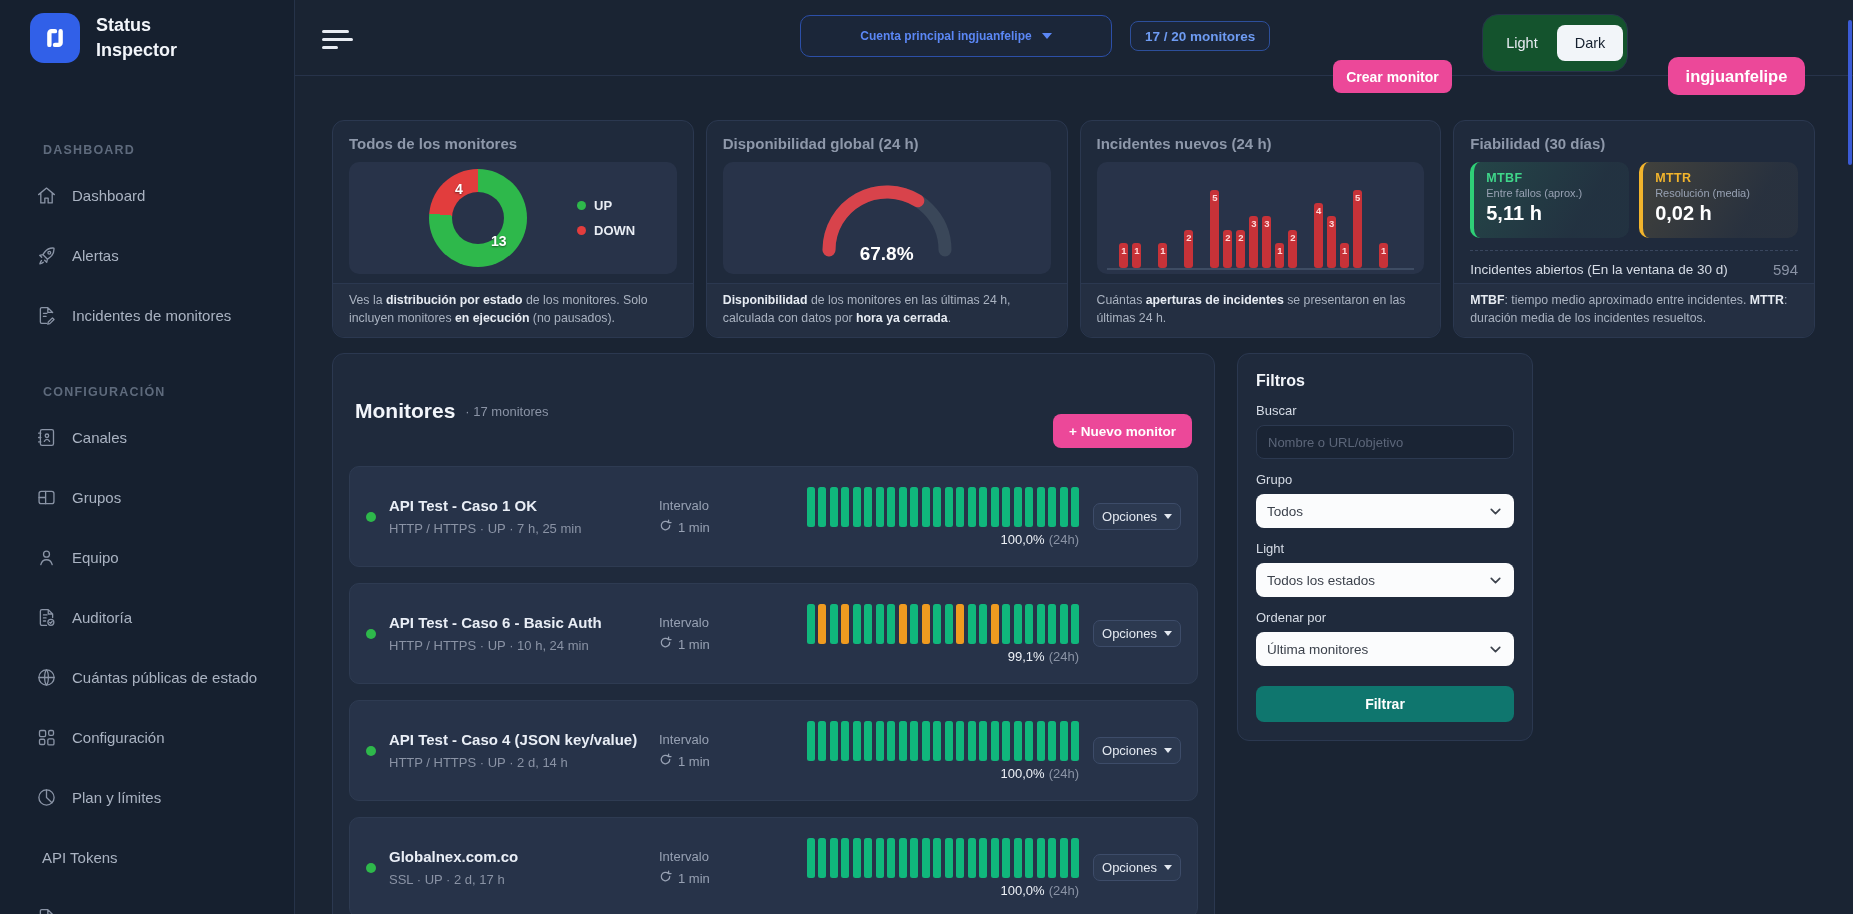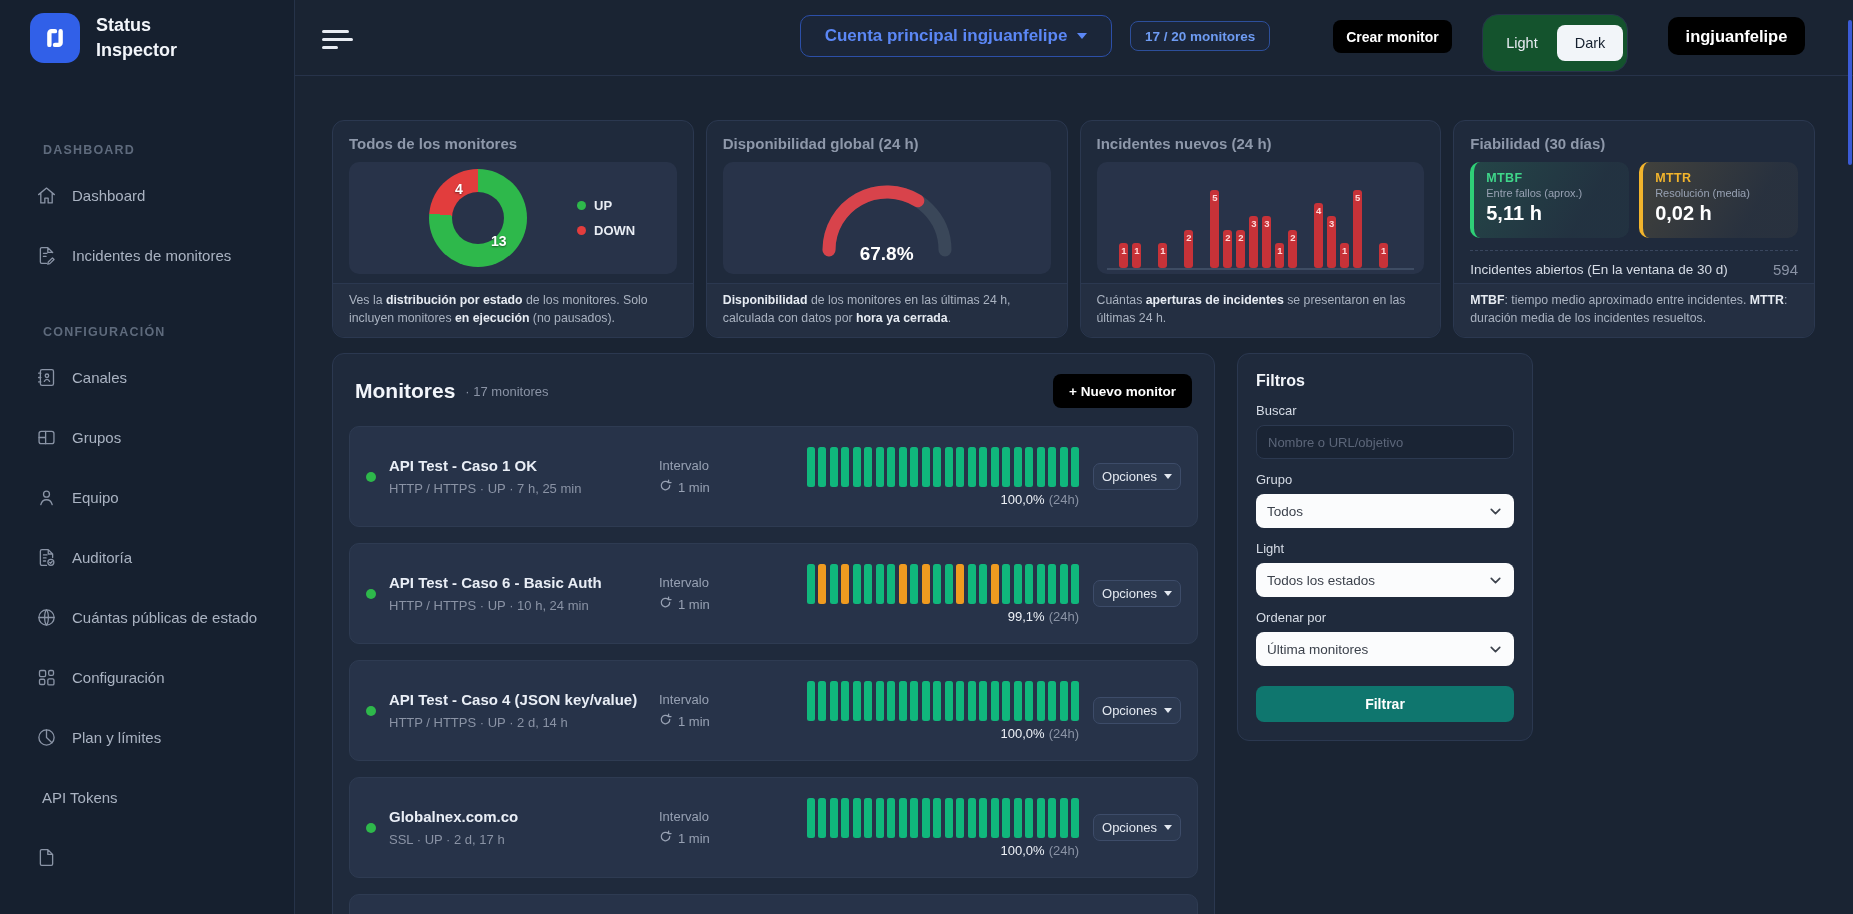--- a/index.html
+++ b/index.html
@@ -19,24 +19,24 @@
   .nav-item .ni-icon { width:21px; height:21px; color:#8a94a6; display:flex; align-items:center; }
   .nav-item.no-icon { padding-left:42px; }
   .nav-item svg { width:21px; height:21px; stroke:currentColor; fill:none; stroke-width:1.5; stroke-linecap:round; stroke-linejoin:round; }
 
   
   .main { flex:1; display:flex; flex-direction:column; position:relative; }
   .topbar { height:76px; border-bottom:1px solid #27334a; position:relative; flex-shrink:0; }
   .hamburger { position:absolute; left:27px; top:30px; background:none; }
   .hamburger span { display:block; height:3.2px; background:#e8ecf3; border-radius:2px; margin-bottom:4.6px; }
   .hamburger .h1{width:27px} .hamburger .h2{width:31px} .hamburger .h3{width:16px}
-  .account-dd { position:absolute; left:505px; top:15px; width:312px; height:42px; border:1.6px solid #2c4fa8; border-radius:10px; color:#5b87f5; font-size:17px; font-weight:600; display:flex; align-items:center; justify-content:center; gap:10px; background:rgba(34,48,84,.2); cursor:pointer; }
+  .account-dd { position:absolute; left:505px; top:15px; width:312px; height:42px; border:1.6px solid #2c4fa8; border-radius:10px; color:#5b87f5; font-size:12px; font-weight:600; display:flex; align-items:center; justify-content:center; gap:10px; background:rgba(34,48,84,.2); cursor:pointer; }
   .caret { width:0; height:0; border-left:5.5px solid transparent; border-right:5.5px solid transparent; border-top:6.5px solid #5b87f5; display:inline-block; }
   .tb-badge { position:absolute; left:835px; top:21px; height:30px; padding:0 14px; border:1.4px solid #2d4f9b; border-radius:8px; color:#6e9bf2; font-size:13.5px; font-weight:700; display:flex; align-items:center; background:rgba(30,44,74,.25); }
-  .btn-blue { background:#000000; color:#fff; border-radius:8px; font-weight:700; }
+  .btn-blue { background:#ec4899; color:#fff; border-radius:8px; font-weight:700;margin-top:40px; }
   .btn-crear { position:absolute; left:1038px; top:20px; width:119px; height:33px; font-size:14px; }
   .theme-toggle { position:absolute; left:1187px; top:14px; width:146px; height:58px; background:#14532d; border:1px solid #27334a; border-radius:16px; display:flex; align-items:center; padding:4px; }
   .tt-light { flex:1; text-align:center; color:#e8ecf3; font-size:14.5px; cursor:pointer; }
   .tt-dark { width:66px; height:36px; background:#f2f5f9; color:#16202f; border-radius:8px; display:flex; align-items:center; justify-content:center; font-size:14.5px; cursor:pointer; }
   .btn-user { position:absolute; left:1373px; top:17px; width:137px; height:38px; border-radius:10px; font-size:16.5px; }
 
   
   .content { flex:1; padding:44px 38px 0 37px; overflow:hidden; }
   .stats-row { display:flex; gap:12px; }
   .card { flex:1; background:#1f2a3c; border:1px solid #2b3850; border-radius:12px; height:218px; position:relative; padding:14px 16px; }
@@ -138,20 +138,29 @@
           <span class="ni-icon">
             <svg viewBox="0 0 24 24">
               <path d="M3 11 12 3.5 21 11M5.5 9.2V20.5h4.6v-5.6h3.8v5.6h4.6V9.2"></path>
             </svg>
           </span>
           <span>Dashboard</span>
         </div>
         <div class="nav-item">
           <span class="ni-icon">
             <svg viewBox="0 0 24 24">
+              <path d="M20.5 3.5c-4.3-.4-8 1.2-10.5 4.5l-2.2 2.9 5.3 5.3 2.9-2.2c3.3-2.5 4.9-6.2 4.5-10.5zM7.8 10.9l-3.6.9 2.3 2.3M13.1 16.2l-.9 3.6-2.3-2.3M6.3 17.7c-.9.9-1.6 2.8-1.9 3.9 1.1-.3 3-.9 3.9-1.9"></path>
+              <circle cx="15.2" cy="8.8" r="1.6"></circle>
+            </svg>
+          </span>
+          <span>Alertas</span>
+        </div>
+        <div class="nav-item">
+          <span class="ni-icon">
+            <svg viewBox="0 0 24 24">
               <path d="M13.5 3H6.5A1.5 1.5 0 0 0 5 4.5v15A1.5 1.5 0 0 0 6.5 21H12M13.5 3 19 8.5M13.5 3v5.5H19M8.5 9.5h4M8.5 13h3"></path>
               <path d="m14 19.5 4.8-4.8 1.8 1.8-4.8 4.8-2.4.6z"></path>
             </svg>
           </span>
           <span>Incidentes de monitores</span>
         </div>
       </div>
       <div class="nav-section">
         <div class="nav-sec-label">CONFIGURACIÓN</div>
         <div class="nav-item">

